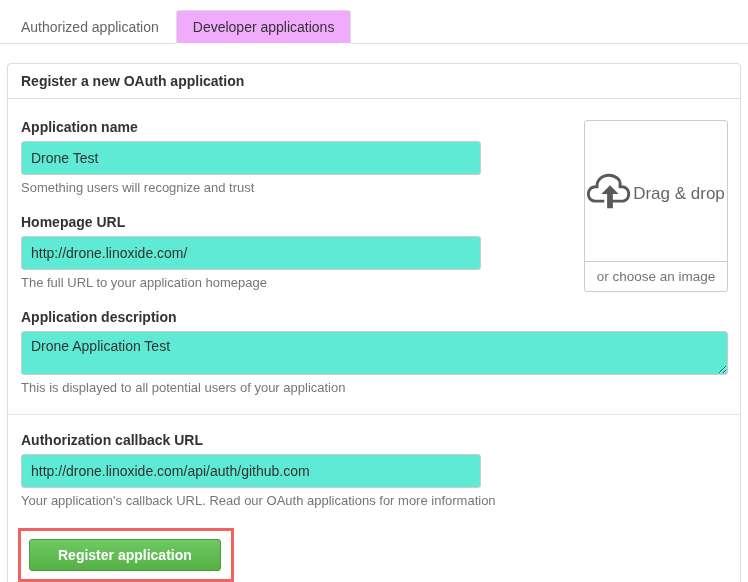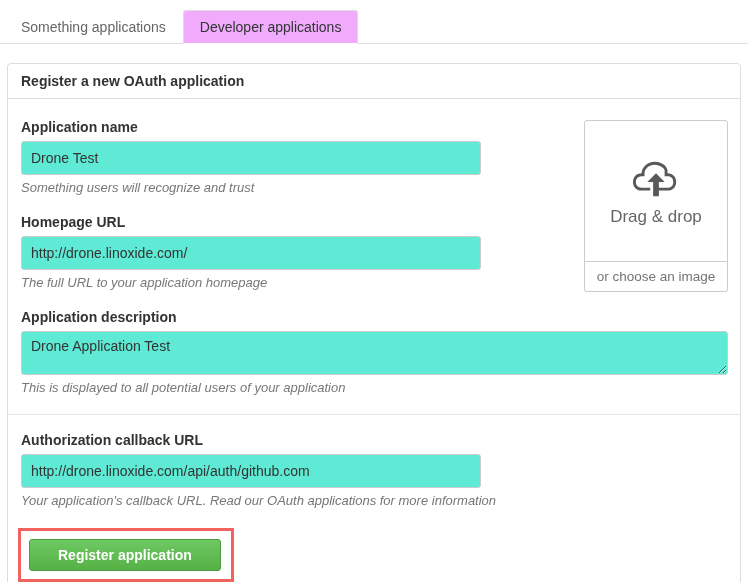--- a/index.html
+++ b/index.html
@@ -83,21 +83,20 @@
   textarea.text-input {
     width: 100%;
     height: 44px;
     resize: both;
     line-height: 17px;
   }
   .hint {
     margin: 5px 0 19px 0;
     color: #777;
     font-size: 13px;
-    font-style: italic;
   }
   .hint a, .link {
     color: #737373;
     text-decoration: none;
     cursor: pointer;
   }
   .divider {
     border: 0;
     border-top: 1px solid #e5e5e5;
     margin: 18px -12px 17px -13px;
@@ -109,21 +108,21 @@
     top: 21px;
     right: 12px;
     width: 144px;
     border: 1px solid #ccc;
     border-radius: 3px;
     background: #fff;
   }
   .dropzone {
     height: 140px;
     display: flex;
-    flex-direction: column;
+    flex-direction: row;
     align-items: center;
     justify-content: center;
     color: #666;
     cursor: pointer;
   }
   .dropzone svg { display: block; }
   .dropzone-label {
     margin-top: 5px;
     font-size: 17px;
     color: #666;
@@ -158,21 +157,21 @@
     cursor: pointer;
     line-height: 16px;
   }
 </style>
 </head>
 <body>
 
 <div class="page">
 
   <div class="tabnav">
-    <div class="tab">Something applications</div>
+    <div class="tab">Authorized application</div>
     <div class="tab active">Developer applications</div>
   </div>
 
   <div class="panel">
     <div class="panel-header">Register a new OAuth application</div>
 
     <div class="panel-body">
 
       
       <div class="upload-box">

